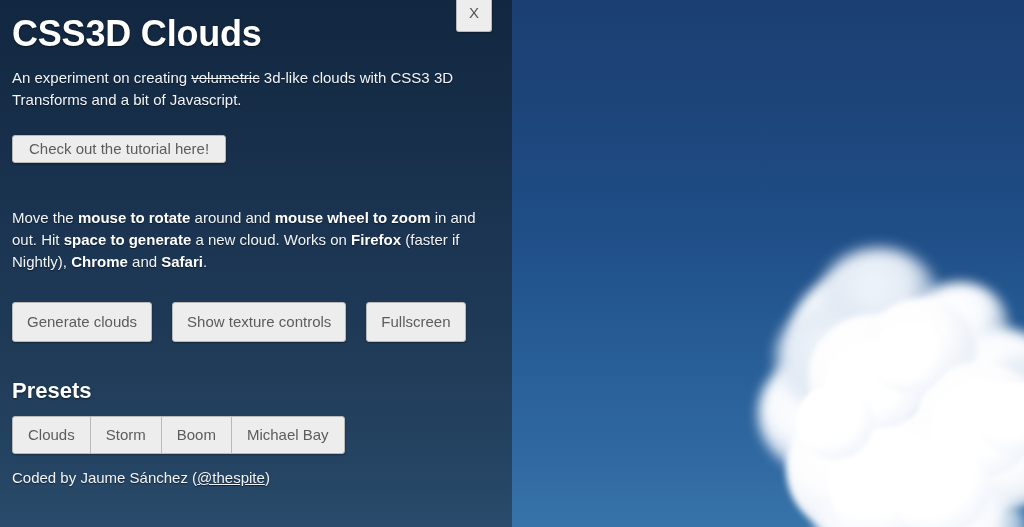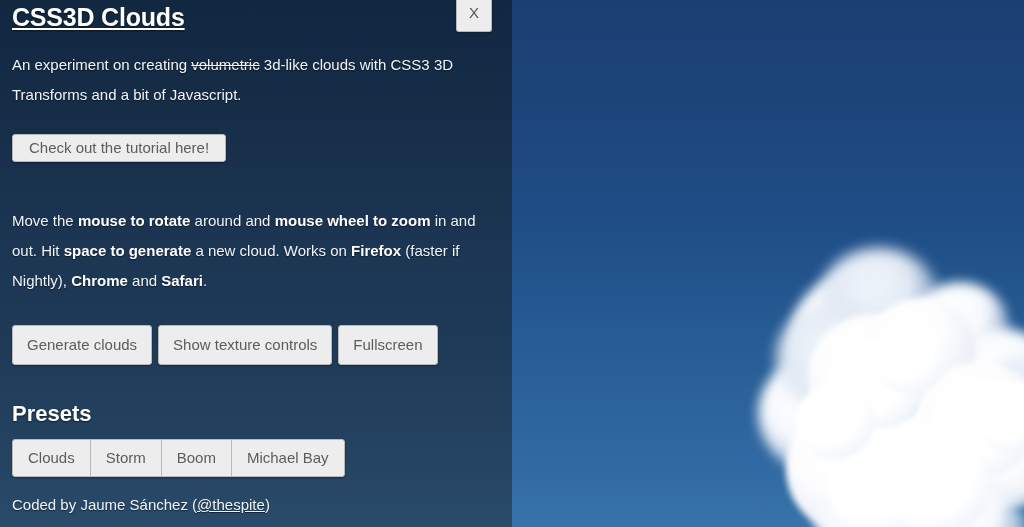--- a/index.html
+++ b/index.html
@@ -93,27 +93,26 @@
         #1b3552 45%,
         #203c59 70%,
         #254463 88%,
         #2a4b6b 100%);
     color: #ffffff;
     overflow: hidden;
   }
 
   #panel-title {
     margin: 0;
-    padding-top: 0;
-    font-size: 25px;
+    padding-top: 17px;
+    font-size: 36px;
     line-height: 34px;
     font-weight: bold;
     letter-spacing: -0.2px;
     text-shadow: 0 1px 2px rgba(0,0,0,0.55);
-    text-decoration: underline;
   }
 
   #close-button {
     position: absolute;
     right: 20px;
     top: -6px;
     width: 36px;
     height: 38px;
     box-sizing: border-box;
     background: #ededed;
@@ -126,21 +125,21 @@
     line-height: 38px;
     text-align: center;
     cursor: pointer;
     padding: 0;
     box-shadow: 0 1px 2px rgba(0,0,0,0.35);
   }
 
   .para {
     margin: 0;
     font-size: 15px;
-    line-height: 30px;
+    line-height: 22px;
     color: #f2f5f8;
     text-shadow: 0 1px 1px rgba(0,0,0,0.5);
   }
   #intro-para { margin-top: 16px; }
   #usage-para { margin-top: 44px; max-width: 470px; }
   .para b { font-weight: bold; color: #ffffff; }
   .struck { text-decoration: line-through; }
 
   .btn {
     display: inline-block;
@@ -158,21 +157,21 @@
     vertical-align: top;
     box-shadow: 0 1px 2px rgba(0,0,0,0.35);
   }
 
   #tutorial-row { margin-top: 24px; }
   #tutorial-button { padding: 4px 16px; }
 
   #action-row {
     margin-top: 29px;
     display: flex;
-    gap: 6px;
+    gap: 20px;
     align-items: flex-start;
   }
   #action-row .btn { padding: 10px 14px; }
 
   .section-head {
     margin: 0;
     padding-top: 36px;
     font-size: 22px;
     line-height: 26px;
     font-weight: bold;

